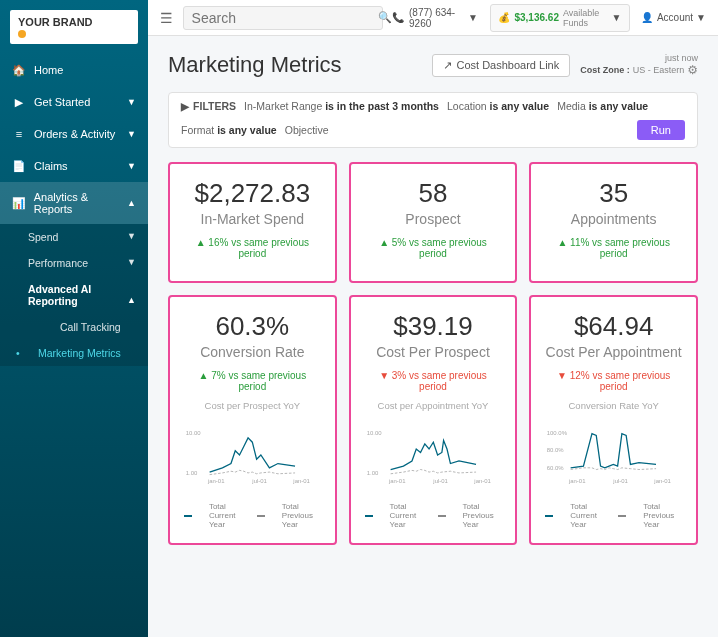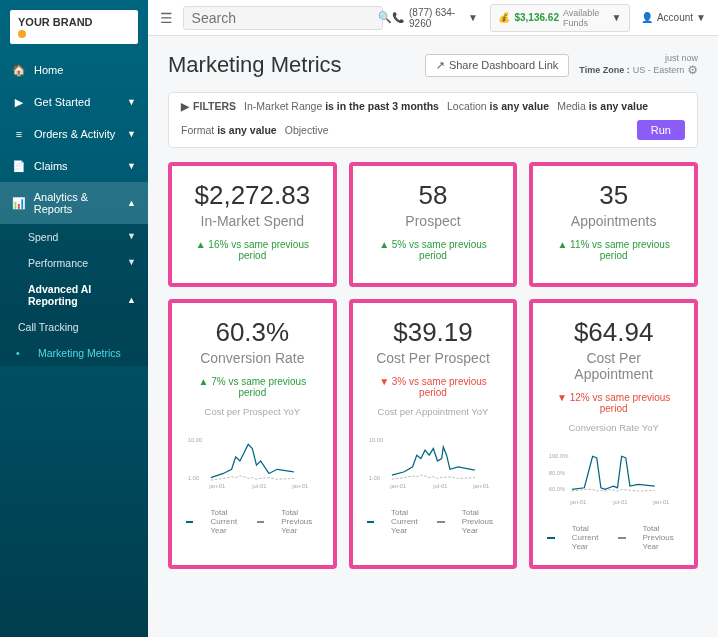--- a/index.html
+++ b/index.html
@@ -168,21 +168,21 @@
     }
 
     
     .metrics-grid {
       display: grid;
       grid-template-columns: repeat(3, 1fr);
       gap: 12px;
     }
     .metric-card {
       background: white;
-      border: 4px solid #ec4899;
+      border: 2px solid #ec4899;
       border-radius: 4px;
       padding: 14px;
       display: flex;
       flex-direction: column;
     }
     .metric-value {
       font-size: 26px;
       font-weight: 300;
       color: #333;
       text-align: center;
@@ -273,21 +273,21 @@
         <span style="float:right; font-size:9px;">▼</span>
       </div>
       <div class="sub-nav-item">
         <span>Performance</span>
         <span style="float:right; font-size:9px;">▼</span>
       </div>
       <div class="sub-nav-item active-sub">
         <span>Advanced AI Reporting</span>
         <span style="float:right; font-size:9px;">▲</span>
       </div>
-      <div class="sub-nav-item" style="padding-left:18px;">
+      <div class="sub-nav-item" style="padding-left:60px;">
         <span>Call Tracking</span>
       </div>
       <div class="sub-nav-item current" style="padding-left:38px;">
         <span>Marketing Metrics</span>
       </div>
     </div>
   </nav>
 </aside>
 
 <div class="main">
@@ -317,28 +317,28 @@
       </div>
     </div>
   </div>
 
   <div class="content">
     <div class="page-header">
       <h1 class="page-title">Marketing Metrics</h1>
       <div class="header-right">
         <button class="share-btn">
           <span>↗</span>
-          <span>Share Dashboard Link</span>
+          <span>Cost Dashboard Link</span>
         </button>
         <div>
           <div class="timezone-box">
             <span>just now</span>
           </div>
           <div class="timezone-box" style="display:flex; align-items:center; gap:3px;">
-            <span class="timezone-label">Time Zone :</span>
+            <span class="timezone-label">Cost Zone :</span>
             <span>US - Eastern</span>
             <span class="settings-icon">⚙</span>
           </div>
         </div>
       </div>
     </div>
 
     <div class="filters-bar">
       <span class="filters-label">
         <span>▶</span>

